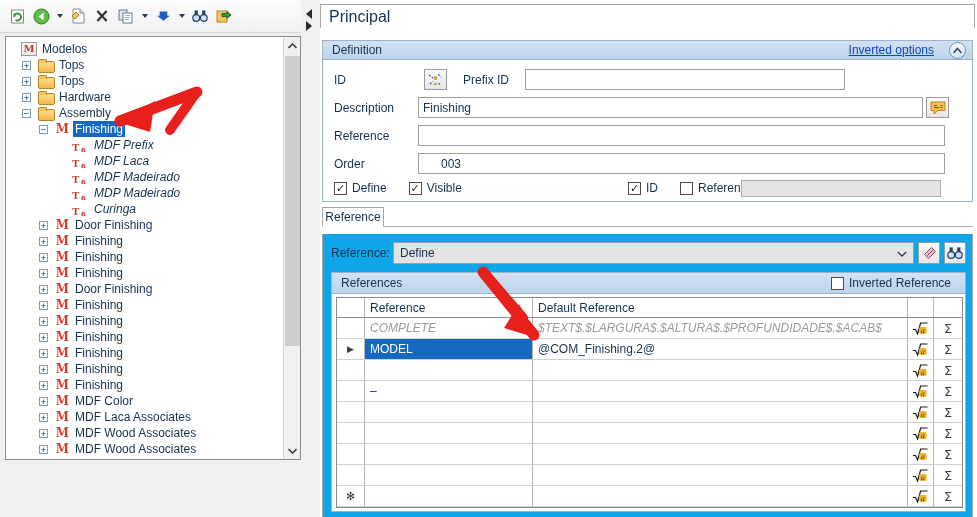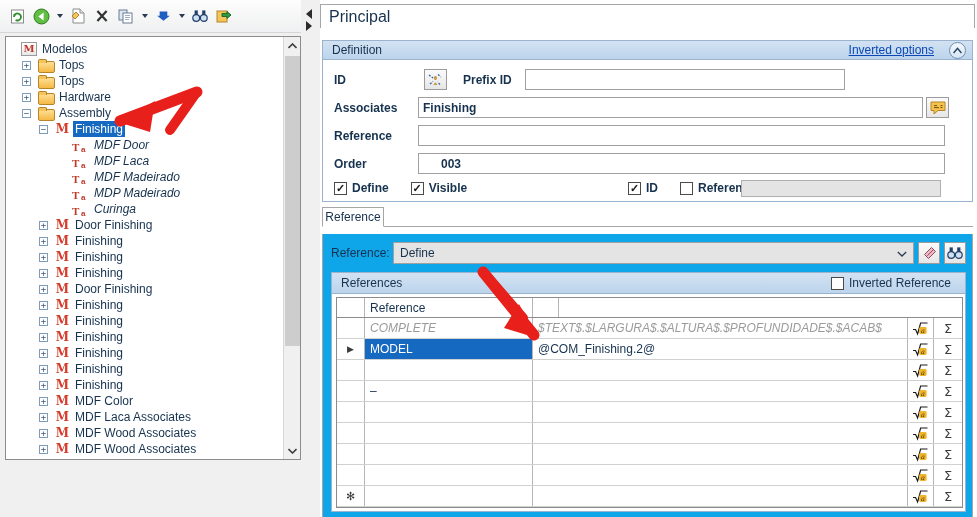--- a/index.html
+++ b/index.html
@@ -138,21 +138,21 @@
     position: absolute; right: 38px; top: 2px; color: #0b48b5;
     text-decoration: underline; font-size: 12px; cursor: pointer;
   }
   #collapse-btn {
     position: absolute; right: 6px; top: 1px; width: 17px; height: 17px;
     border-radius: 50%; border: 1px solid #6f8fb0;
     background: linear-gradient(#f3f8fd,#d6e4f2);
     display: flex; align-items: center; justify-content: center;
     font-size: 9px; color: #20405f;
   }
-  .frow { position: absolute; display: flex; align-items: center; font-weight: bold; }
+  .frow { position: absolute; display: flex; align-items: center; }
   .flabel { font-size: 12px; color:#16324f; }
   .ftext {
     height: 21px; border: 1px solid #a0a0a0; background: #fff;
     display: flex; align-items: center; padding: 0 4px; font-size: 12px;
     color: #16324f; overflow: hidden; white-space: nowrap;
   }
   .sidebtn {
     width: 23px; height: 21px; border: 1px solid #9b9b9b;
     background: linear-gradient(#fbfbfb,#e6e6e6);
     display: flex; align-items: center; justify-content: center;
@@ -342,21 +342,21 @@
               <span class="m-ico">M</span>
               <span class="tlabel sel">Finishing</span>
             </div>
             <div class="tnode" style="padding-left: 38px;">
               <span class="twist-spacer"></span>
               <span class="dots"></span>
               <span class="t-ico">
                 <span class="tl">T</span>
                 <span class="ta">a</span>
               </span>
-              <span class="tlabel ital">MDF Door</span>
+              <span class="tlabel ital">MDF Prefix</span>
             </div>
             <div class="tnode" style="padding-left: 38px;">
               <span class="twist-spacer"></span>
               <span class="dots"></span>
               <span class="t-ico">
                 <span class="tl">T</span>
                 <span class="ta">a</span>
               </span>
               <span class="tlabel ital">MDF Laca</span>
             </div>
@@ -526,21 +526,21 @@
             <path d="M1 2 L5 5 M10 1.5 L13 4 M2 11 L5 8.5 M12 11.5 L9.5 9" stroke="#2b5fa8" stroke-width="1.2" fill="none" stroke-dasharray="2 1.4"></path>
             <ellipse cx="7.4" cy="5" rx="1.7" ry="1.9" fill="#c69a48"></ellipse>
             <path d="M5.4 12 q2-5 4 0z" fill="#c69a48"></path>
           </svg>
         </span>
         <span class="flabel" style="margin-left:16px; width:62px;">Prefix ID</span>
         <span class="ftext" style="width:320px;"></span>
       </div>
 
       <div class="frow" style="left:11px; top:56px;">
-        <span class="flabel" style="width:84px;">Associates</span>
+        <span class="flabel" style="width:84px;">Description</span>
         <span class="ftext" style="width:505px;">Finishing</span>
         <span class="sidebtn" style="margin-left:3px;">
           <svg width="16" height="14" viewBox="0 0 16 14">
             <path d="M1 1 h14 v8.5 h-7 l-4 3.5 v-3.5 h-3 z" fill="#f6c24b" stroke="#b5852b"></path>
             <path d="M4 4.6 h3 M4 6.6 h5 M10.5 4.6 h2 M10.5 6.6 h2" stroke="#6b4e12" stroke-width="1"></path>
           </svg>
         </span>
       </div>
 
       <div class="frow" style="left:11px; top:84px;">
@@ -609,20 +609,21 @@
             <span id="inverted-ref">
               <span class="chk"></span>
               <span class="chklabel">Inverted Reference</span>
             </span>
           </div>
 
           <div id="grid">
             <div class="gridrow hdr">
               <div class="gc gc-marker"></div>
               <div class="gc gc-ref hdrtext">Reference</div>
+              <div class="gc gc-def hdrtext">Default Reference</div>
               <div class="gc gc-sq"></div>
               <div class="gc gc-sum"></div>
             </div>
             <div id="grid-rows">
                 <div class="gridrow">
                   <div class="gc gc-marker" style="font-size: 9px; color: rgb(59, 59, 59);"></div>
                   <div class="gc gc-ref rowghost">COMPLETE</div>
                   <div class="gc gc-def rowghost">$TEXT$.$LARGURA$.$ALTURA$.$PROFUNDIDADE$.$ACAB$</div>
                   <div class="gc gc-sq">
                     <svg width="17" height="15" viewBox="0 0 17 15">

